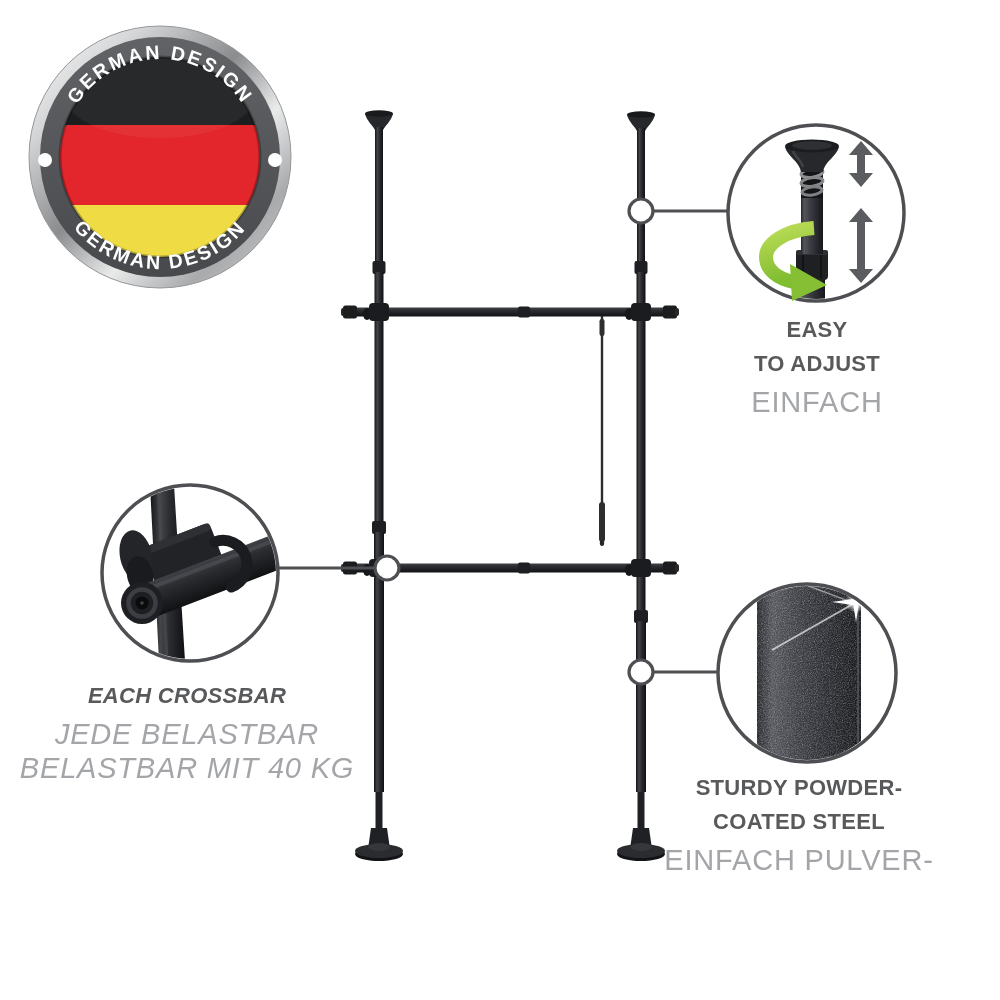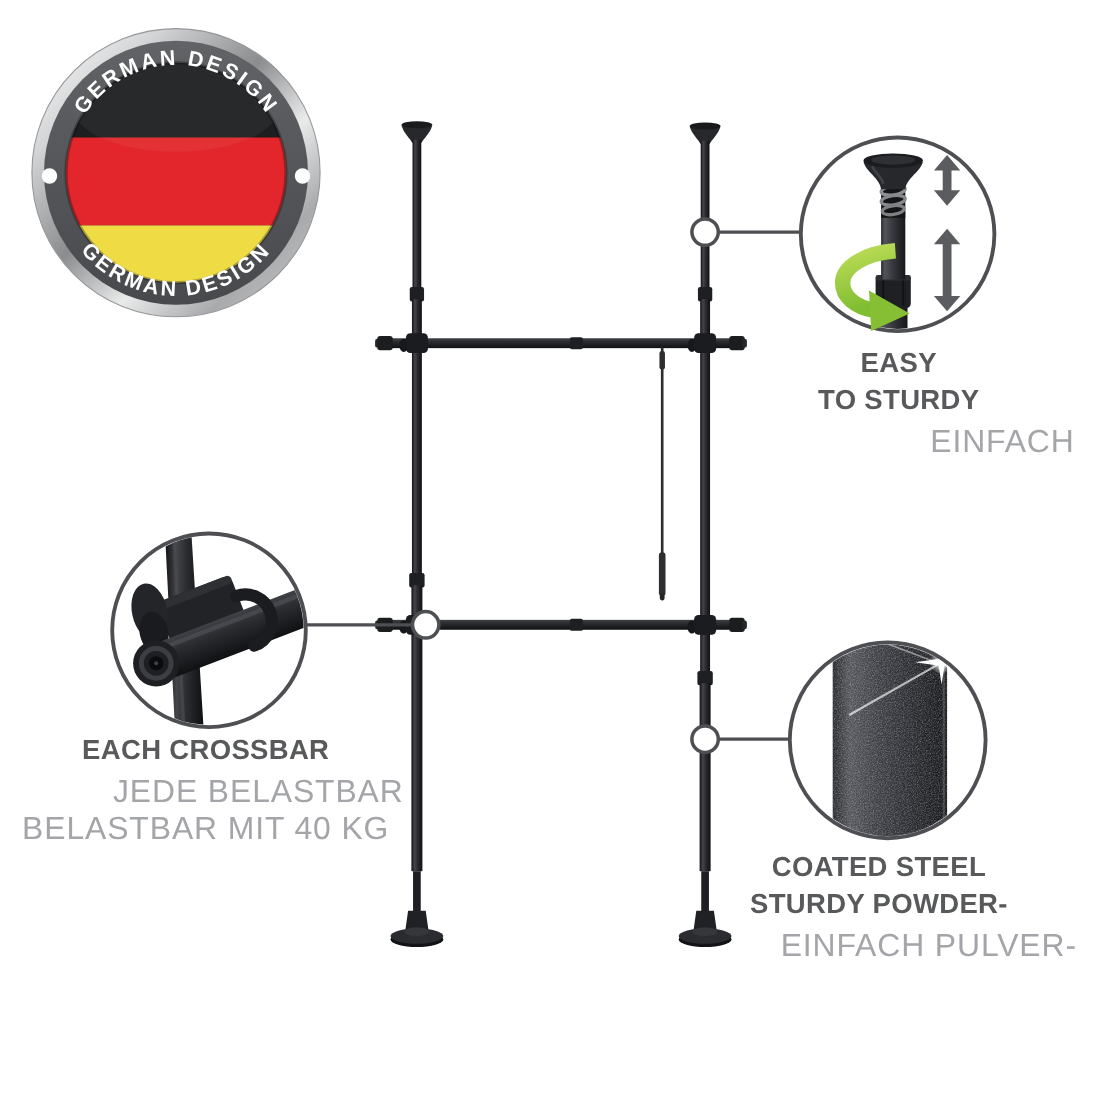--- a/index.html
+++ b/index.html
@@ -1,22 +1,22 @@
 <!DOCTYPE html>
 <html><head>
 <meta charset="utf-8">
 <style>
   html,body{margin:0;padding:0;background:#fff;}
   .canvas{position:relative;width:1000px;height:1000px;background:#fff;overflow:hidden;
           font-family:"Liberation Sans",sans-serif;}
   .art{position:absolute;left:0;top:0;width:1000px;height:1000px;}
   .callout-text{position:absolute;text-align:center;}
-  .callout-text .t{font-weight:bold;font-size:25px;line-height:34px;color:#58595B;letter-spacing:.3px;white-space:nowrap;}
+  .callout-text .t{font-weight:bold;font-size:22px;line-height:34px;color:#58595B;letter-spacing:.3px;white-space:nowrap;}
   .callout-text .s{font-weight:normal;font-size:29px;line-height:34px;color:#A3A5A8;letter-spacing:.8px;white-space:nowrap;}
-  .callout-text .s.first{margin-top:4px;text-align:right;}
+  .callout-text .s.first{margin-top:4px;}
 </style>
 </head>
 <body>
 
 <div class="canvas">
 
 <svg class="art" viewBox="0 0 1000 1000">
   <defs>
     <linearGradient id="metalGrad" x1="0" y1="0" x2="1" y2="1">
       <stop offset="0" stop-color="#ffffff"></stop>
@@ -239,29 +239,29 @@
     </g>
   </g>
 
   <circle cx="641" cy="211" r="12" fill="#ffffff" stroke="#4E4F52" stroke-width="3.2"></circle>
   <circle cx="387" cy="568" r="12" fill="#ffffff" stroke="#4E4F52" stroke-width="3.2"></circle>
   <circle cx="641" cy="672" r="12" fill="#ffffff" stroke="#4E4F52" stroke-width="3.2"></circle>
 </svg>
 
 <div class="callout-text" style="left:657px;top:313px;width:320px;">
   <div class="t">EASY</div>
-  <div class="t">TO STURDY</div>
+  <div class="t">TO ADJUST</div>
   <div class="s first">EINFACH</div>
 </div>
 
-<div class="callout-text" style="left:7px;top:665px;width:360px;">
+<div class="callout-text" style="left:7px;top:679px;width:360px;font-style:italic;">
   <div class="t">EACH CROSSBAR</div>
   <div class="s first">JEDE BELASTBAR</div>
   <div class="s">BELASTBAR MIT 40 KG</div>
 </div>
 
 <div class="callout-text" style="left:619px;top:771px;width:360px;">
+  <div class="t">STURDY POWDER-</div>
   <div class="t">COATED STEEL</div>
-  <div class="t">STURDY POWDER-</div>
   <div class="s first">EINFACH PULVER-</div>
 </div>
 
 </div>
 
 </body></html>

